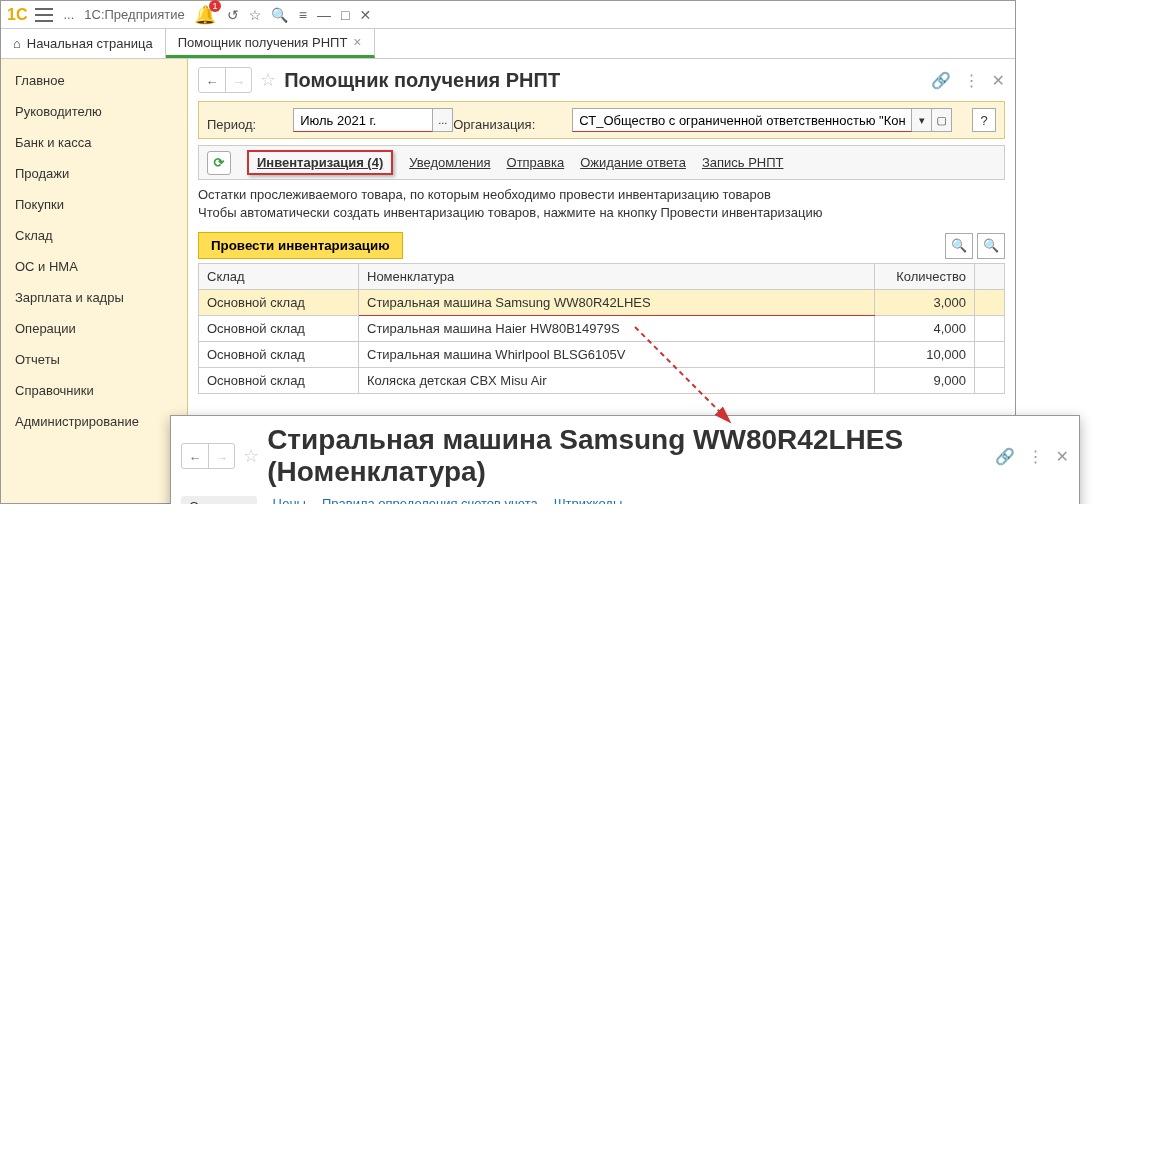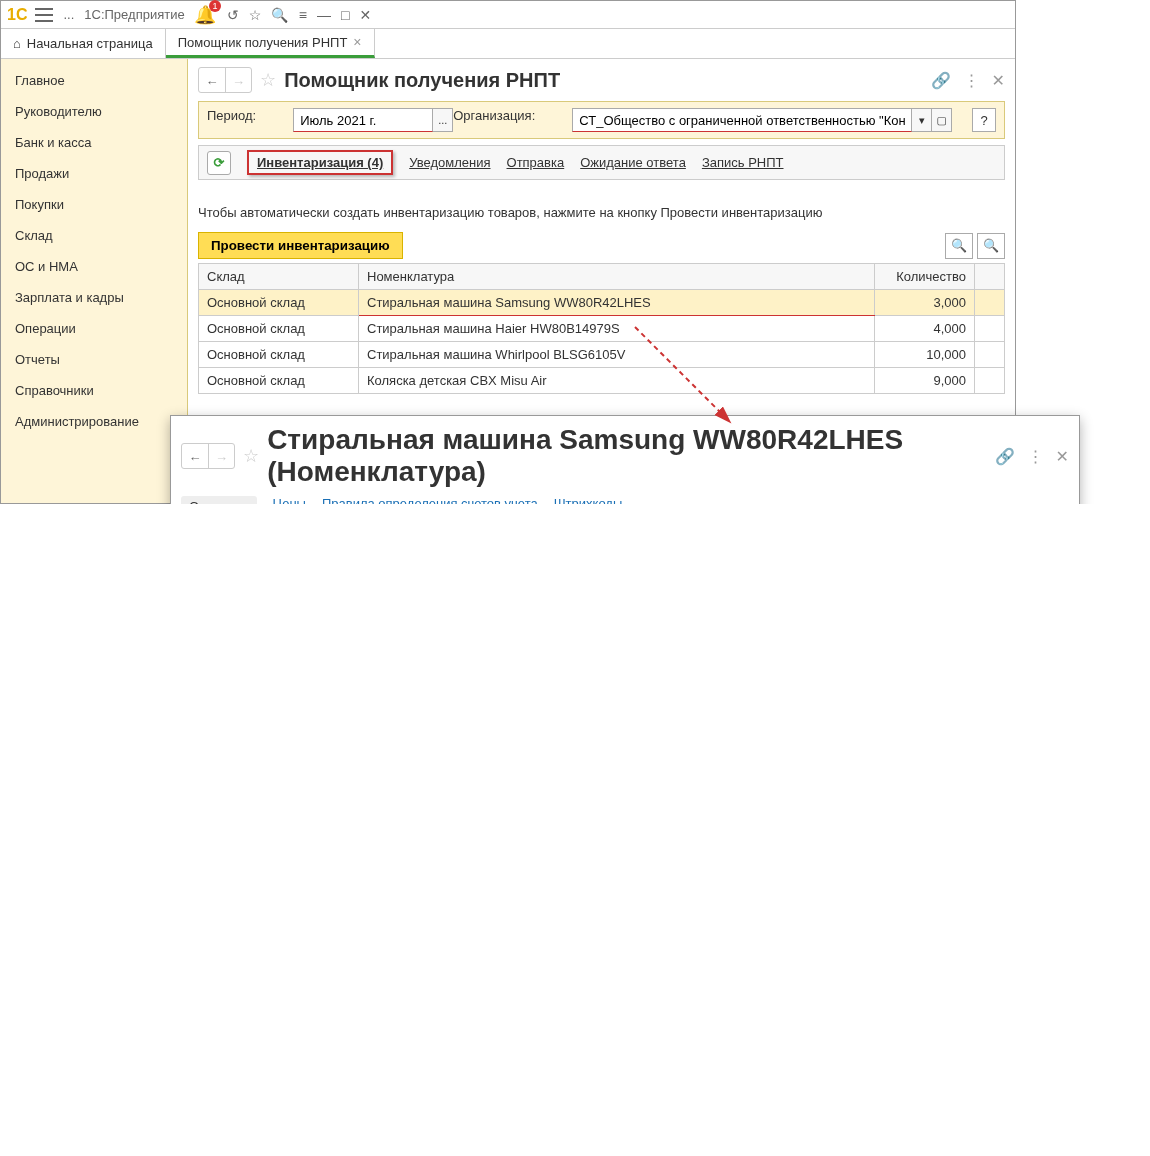--- a/index.html
+++ b/index.html
@@ -23,21 +23,21 @@
 .sidebar { width: 187px; background: #fef5d8; border-right: 1px solid #d9c97a; padding: 6px 0; min-height: 444px; }
 .sidebar-item { padding: 8px 14px; cursor: pointer; font-size: 13px; }
 .content { flex: 1; background: #fff; padding: 8px 10px; position: relative; }
 .page-header { display: flex; align-items: center; gap: 8px; margin-bottom: 8px; }
 .nav-btns { display: flex; border: 1px solid #ccc; border-radius: 3px; }
 .nav-btn { width: 26px; height: 24px; display: flex; align-items: center; justify-content: center; color: #666; cursor: pointer; }
 .nav-btn + .nav-btn { border-left: 1px solid #ccc; }
 .star-ico { color: #ccc; font-size: 18px; }
 .page-title { font-size: 20px; font-weight: bold; flex: 1; }
 .header-icons { display: flex; gap: 12px; color: #999; font-size: 16px; align-items: center; }
-.filterbar { background: #fef5d8; border: 1px solid #d9c97a; padding: 6px 8px; display: flex; align-items: flex-start; gap: 0; margin-bottom: 6px; }
+.filterbar { background: #fef5d8; border: 1px solid #d9c97a; padding: 6px 8px; display: flex; align-items: flex-end; gap: 0; margin-bottom: 6px; }
 .label { font-size: 13px; }
 .input-group { display: inline-flex; padding-left: 37px; }
 .txt { border: 1px solid #aaa; height: 24px; padding: 0 6px; font-size: 13px; background: #fff; }
 .btn-sm { border: 1px solid #aaa; border-left: none; width: 20px; height: 24px; display: flex; align-items: center; justify-content: center; background: #f7f7f7; cursor: pointer; font-size: 11px; }
 .period-inp { width: 140px; border-bottom: 1.5px solid #c33; }
 .org-inp { width: 340px; border-bottom: 1.5px solid #c33; }
 .help-btn { width: 24px; height: 24px; border: 1px solid #aaa; background: #fff; display: flex; align-items: center; justify-content: center; margin-left: auto; cursor: pointer; }
 .tabs2 { display: flex; align-items: center; gap: 16px; background: #f7f7f7; border: 1px solid #ccc; padding: 4px 8px; margin-bottom: 6px; }
 .refresh-btn { width: 24px; height: 24px; border: 1px solid #aaa; border-radius: 3px; display: flex; align-items: center; justify-content: center; color: #3a9d3a; font-weight: bold; cursor: pointer; background: #fff; }
 .tab2 { text-decoration: underline; cursor: pointer; font-size: 13px; }
@@ -166,21 +166,21 @@
       <div class="tabs2">
         <div class="refresh-btn">⟳</div>
         <span class="tab2 active-red">Инвентаризация (4)</span>
         <span class="tab2">Уведомления</span>
         <span class="tab2">Отправка</span>
         <span class="tab2">Ожидание ответа</span>
         <span class="tab2">Запись РНПТ</span>
       </div>
 
       <div class="desc">
-        <br>
+        <span>Остатки прослеживаемого товара, по которым необходимо провести инвентаризацию товаров</span><br>
         <span>Чтобы автоматически создать инвентаризацию товаров, нажмите на кнопку Провести инвентаризацию</span>
       </div>
 
       <div class="toolbar-row">
         <button class="inv-btn">Провести инвентаризацию</button>
         <div class="toolbar-right">
           <div class="icon-btn" style="color:#1a6fb5">🔍</div>
           <div class="icon-btn" style="color:#bbb">🔍</div>
         </div>
       </div>

